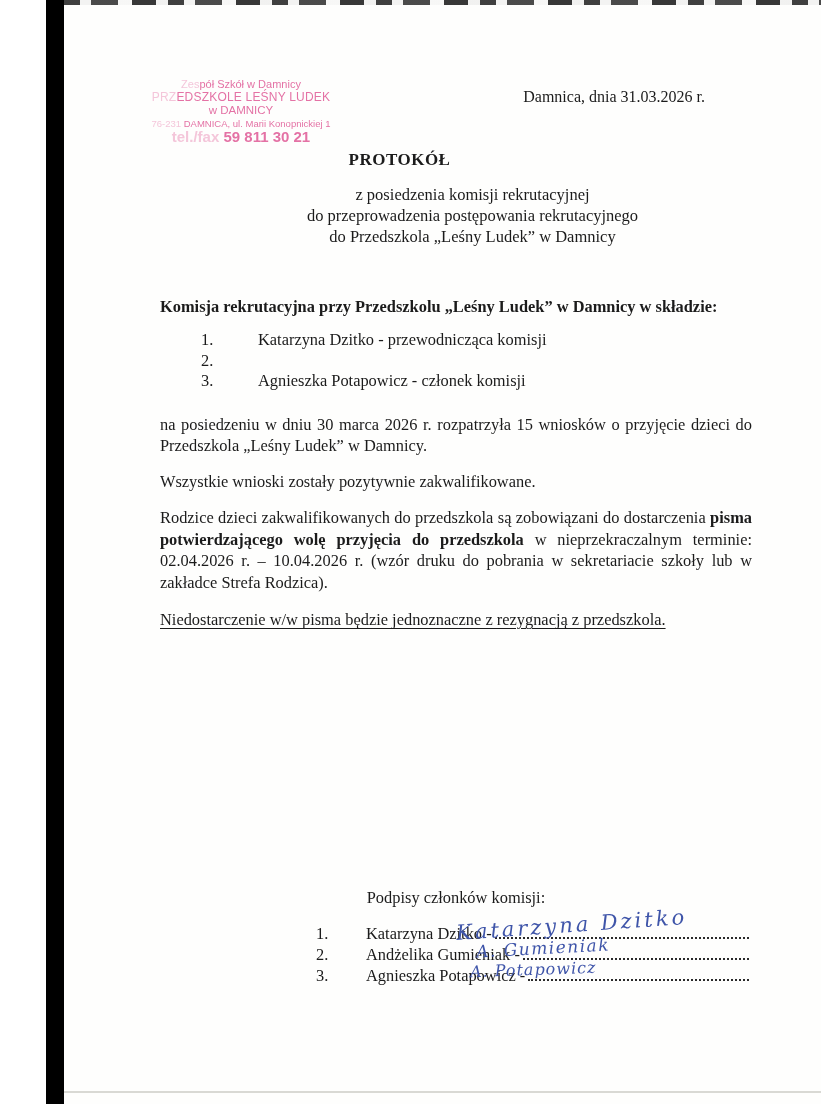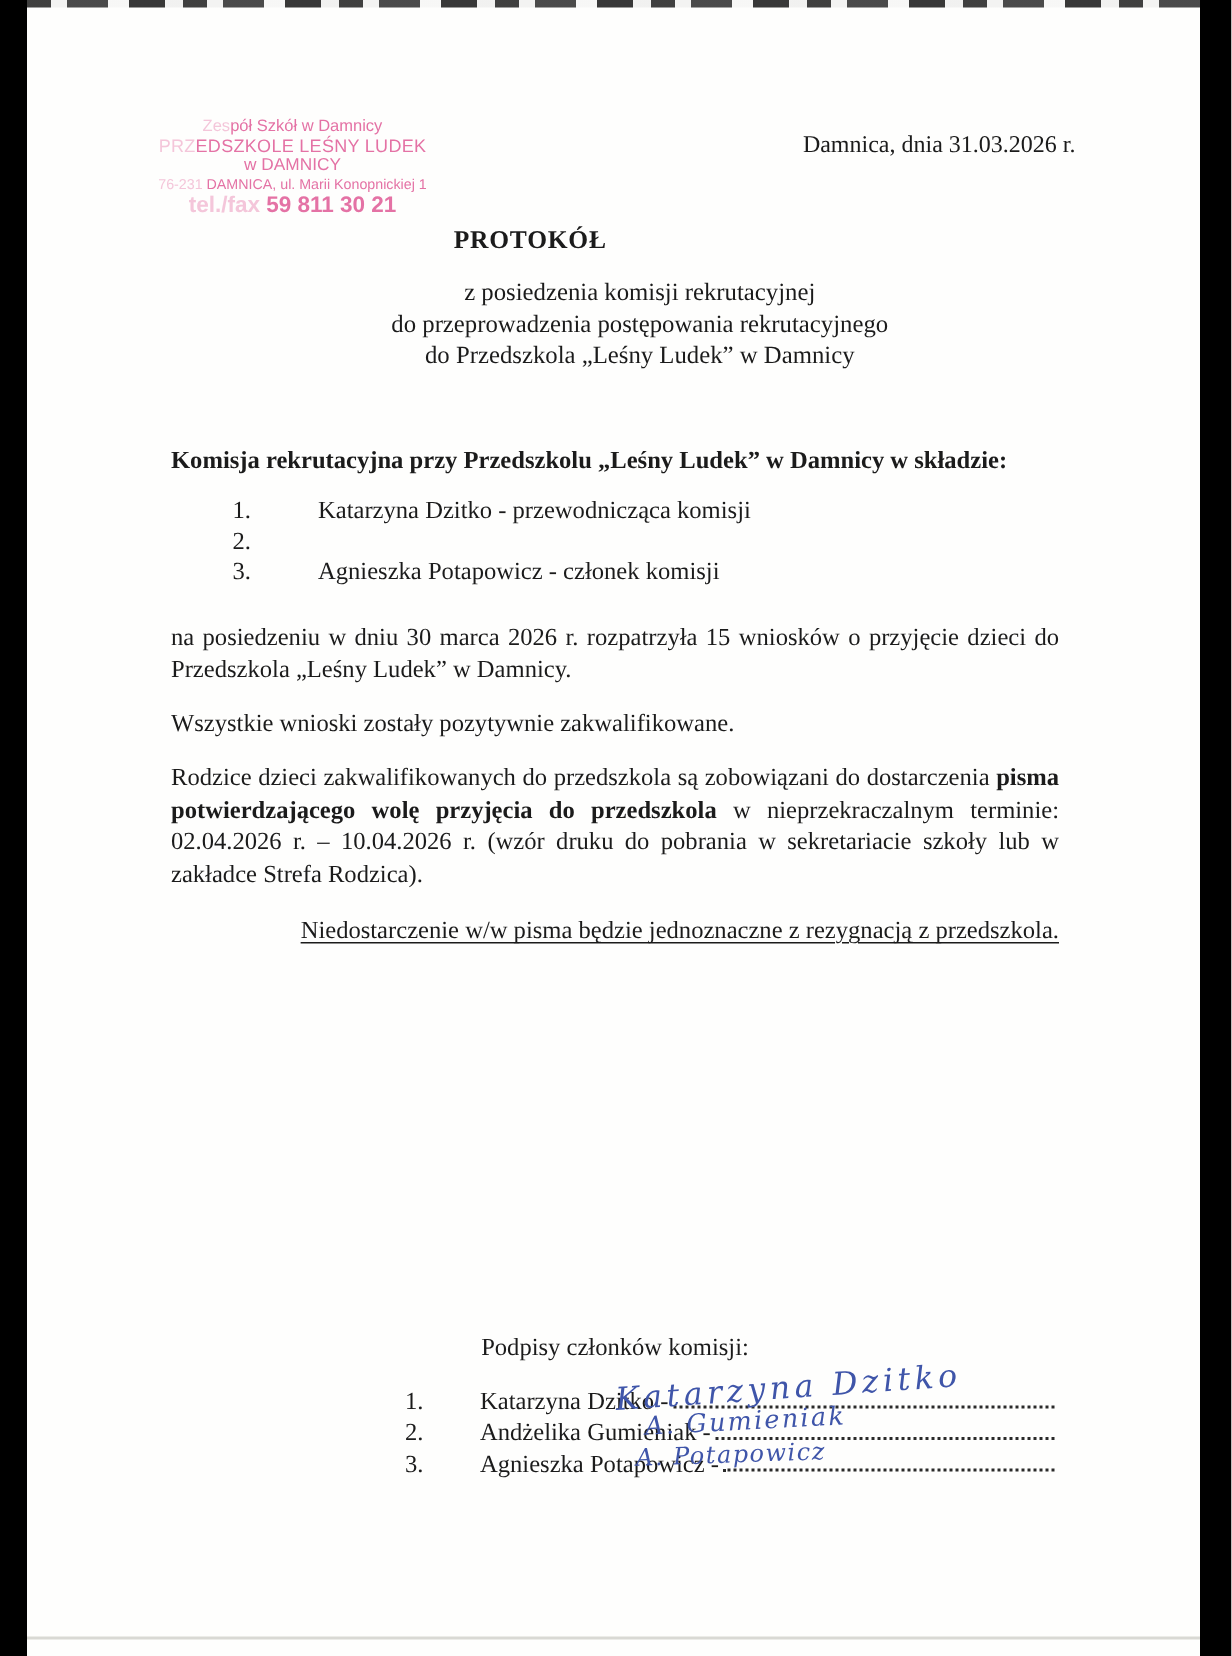--- a/index.html
+++ b/index.html
@@ -1,21 +1,21 @@
 <!DOCTYPE html>
 <html><head>
 <meta charset="utf-8">
 <style>
   html,body { margin:0; padding:0; }
   body {
     width:821px; height:1104px; position:relative;
     background:#ffffff; overflow:hidden;
     font-family:"Liberation Serif", serif; color:#1b1b1b;
   }
-  .page { position:absolute; inset:0; background:#fefefd; }
+  .page { position:absolute; inset:0; background:#fefefd;margin-left:46px; }
 
   
   .bar-left  { position:absolute; left:0; top:0; width:18px; height:1104px; background:#000; }
   .bar-right { position:absolute; left:800px; top:0; width:21px; height:1104px; background:#000; }
   .top-noise {
     position:absolute; left:18px; top:0; width:782px; height:5px; opacity:.85;
     background:repeating-linear-gradient(90deg,
       #1e1e1e 0 16px, rgba(0,0,0,0.05) 16px 27px,
       #2b2b2b 27px 54px, rgba(0,0,0,0.03) 54px 68px,
       #151515 68px 92px, rgba(0,0,0,0.06) 92px 104px);
@@ -28,42 +28,42 @@
     font-family:"Liberation Sans", sans-serif; line-height:13px;
   }
   .stamp .l1 { font-size:11px; }
   .stamp .l2 { font-size:12px; font-weight:normal; letter-spacing:.2px; }
   .stamp .l3 { font-size:11.5px; font-weight:normal; }
   .stamp .l4 { font-size:9.5px; }
   .stamp .l5 { font-size:15px;font-weight:bold; }
   .ink  { color:#e472a5; }
   .ink-faded { color:#f4c6da; }
 
-  .date-line { position:absolute; top:88px; right:104px; font-size:16px; }
+  .date-line { position:absolute; top:88px; right:116px; font-size:16px; }
 
   .doc-title {
     position:absolute; top:150px; left:0; width:707px; text-align:center;
     font-weight:bold; font-size:17px; letter-spacing:.5px;
   }
   .subtitle {
     position:absolute; top:184px; left:16px; width:821px; text-align:center;
     font-size:16.5px; line-height:21px;
   }
 
   .main { position:absolute; left:114px; top:297px; width:592px; font-size:16.4px; line-height:20px; }
   .committee-heading { font-weight:bold; white-space:nowrap; }
   .members { margin-top:13px; }
   .member-row { display:flex; margin-left:41px; line-height:20.5px; }
   .member-num { width:57px; flex:none; }
   .para { text-align:justify; line-height:21.5px; }
   .para-session    { margin-top:22px; }
   .para-result     { margin-top:14px; text-align:left; }
   .para-obligation { margin-top:15px; }
   .bold { font-weight:bold; }
-  .warning { margin-top:17px; text-decoration:underline; text-underline-offset:3px;text-align:right; }
+  .warning { margin-top:17px; text-decoration:underline; text-underline-offset:3px; }
 
   .signatures { position:absolute; left:114px; top:888px; width:592px; font-size:16.4px; }
   .signatures-heading { text-align:center; }
   .sig-rows { margin-top:16px; }
   .sig-row { position:relative; display:flex; align-items:baseline; height:21px; }
   .sig-num { margin-left:156px; width:50px; flex:none; }
   .sig-label { white-space:nowrap; }
   .sig-dots { flex:1; margin:0 3px; border-bottom:2px dotted #2a2a2a; height:13px; }
   .sig-hand {
     position:absolute; font-family:"DejaVu Serif", serif; font-style:italic;

